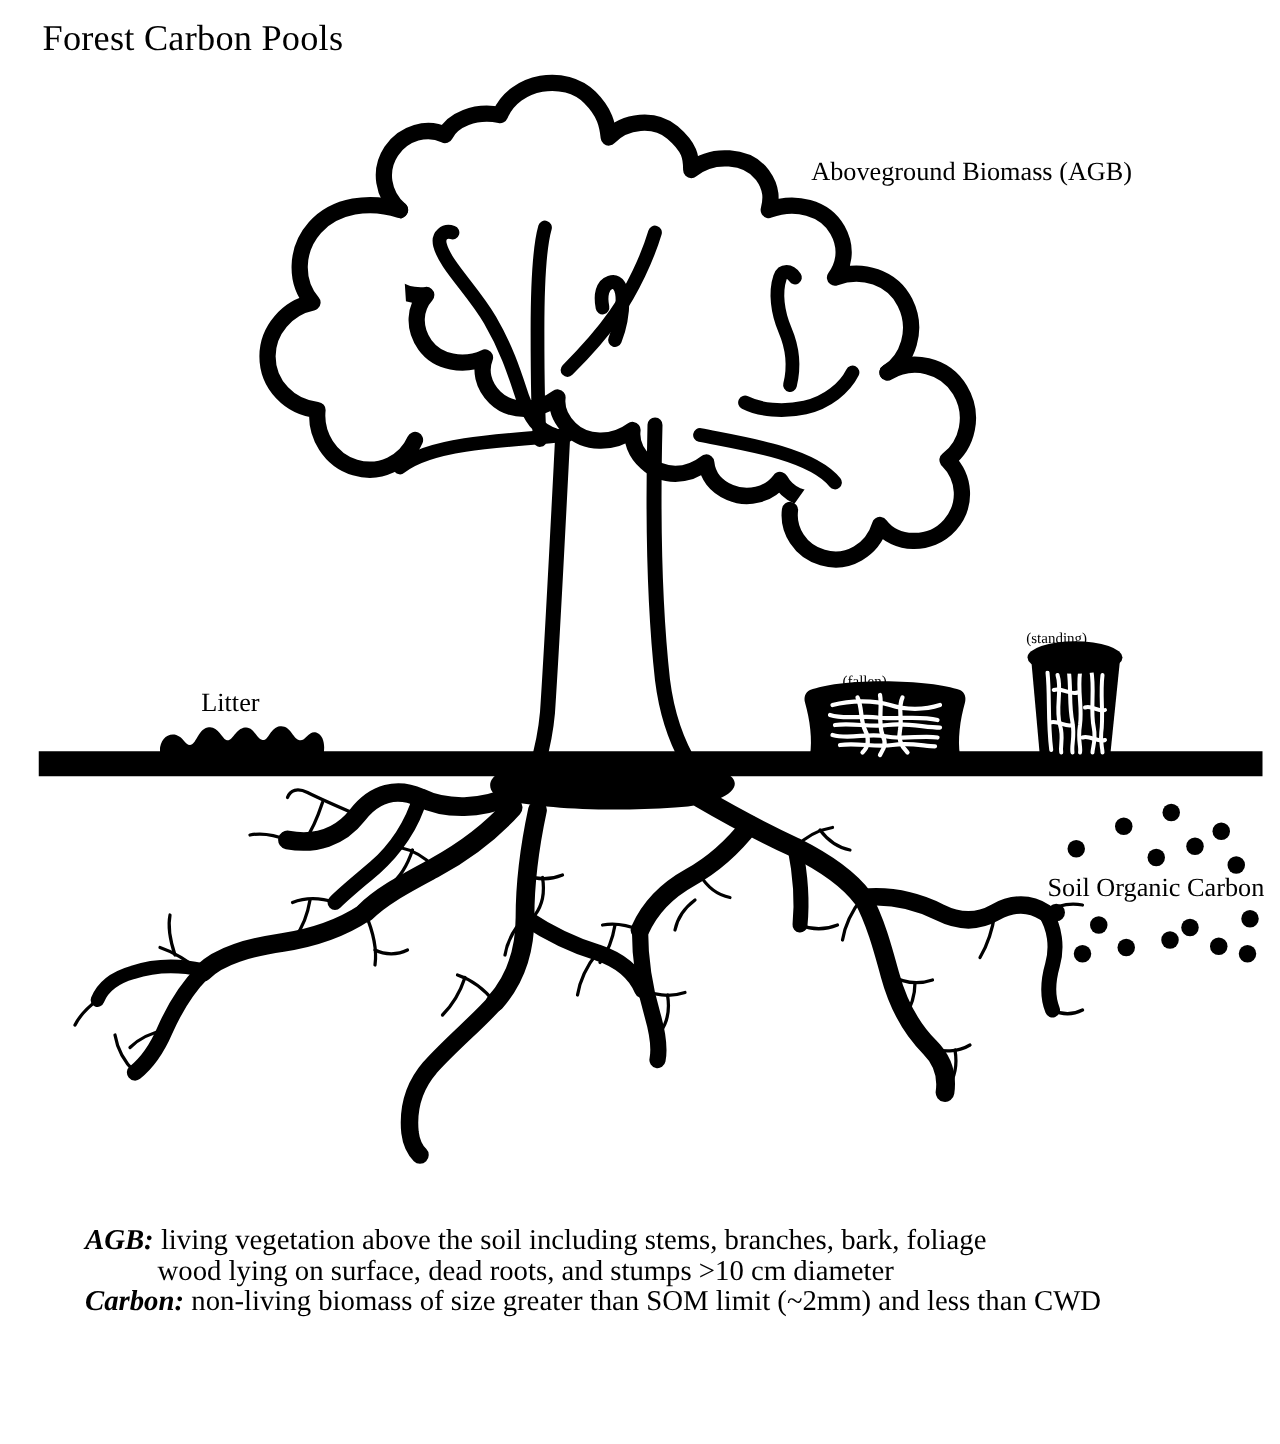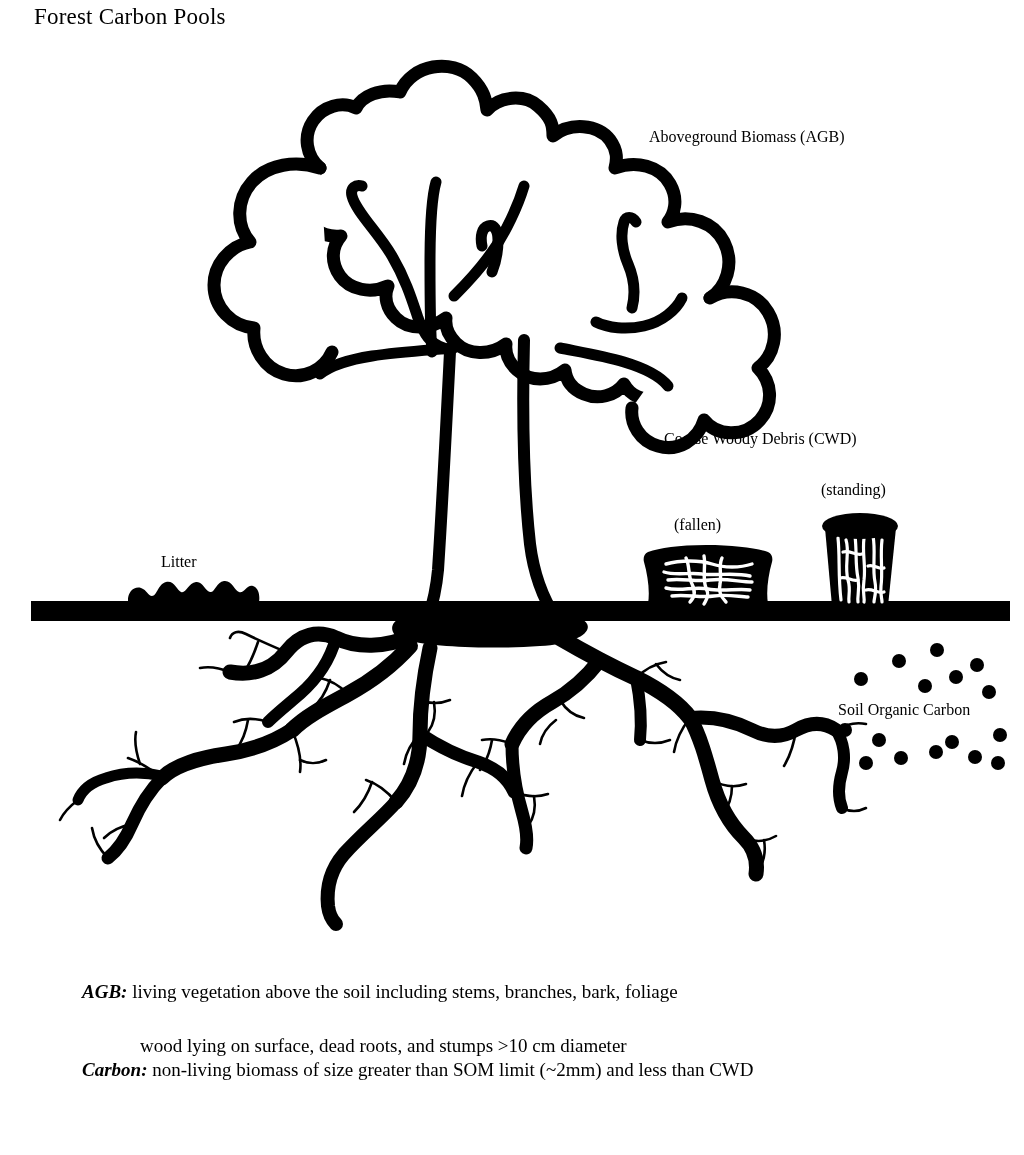--- a/index.html
+++ b/index.html
@@ -20,83 +20,83 @@
   #page {
     position: relative;
     width: 1024px;
     height: 1155px;
   }
 
   
   #page-title {
     position: absolute;
     left: 34px;
-    top: 2px;
-    font-size: 23px;
+    top: 16px;
+    font-size: 29px;
     line-height: 30px;
     letter-spacing: 0.2px;
     white-space: nowrap;
   }
 
   
   #diagram-svg {
     position: absolute;
     left: 0;
     top: 0;
     width: 1024px;
     height: 960px;
     display: block;
   }
 
   
   .diagram-label {
     position: absolute;
-    font-size: 16px;
+    font-size: 21px;
     line-height: 26px;
     white-space: nowrap;
   }
   .diagram-label.small {
-    font-size: 16px;
+    font-size: 12px;
     line-height: 20px;
+    margin-top: 20px;
   }
 
   #label-agb      { left: 649px; top: 124px; }
   #label-cwd      { left: 664px; top: 426px; }
   #label-standing { left: 821px; top: 480px; }
   #label-fallen   { left: 674px; top: 515px; }
   #label-litter   { left: 161px; top: 549px; }
   #label-soc      { left: 838px; top: 697px; }
   #label-bgb      { left: 418px; top: 899px; }
 
   
   #legend {
     position: absolute;
-    left: 82px;
+    left: 68px;
     top: 980px;
     width: 880px;
-    font-size: 19px;
+    font-size: 23px;
     line-height: 24.5px;
   }
   .legend-row {
     display: block;
     white-space: nowrap;
   }
   .legend-term {
     font-weight: bold;
     font-style: italic;
   }
   .legend-def {
     font-weight: normal;
     font-style: normal;
   }
   .legend-cont {
     display: block;
     white-space: nowrap;
     padding-left: 58px;
-    margin-top: 29px;
   }
 </style>
 </head>
 <body>
 
 <div id="page">
 
   <div id="page-title">Forest Carbon Pools</div>
 
   <svg id="diagram-svg" viewBox="0 0 1024 960">
@@ -359,21 +359,20 @@
       <circle cx="936" cy="752" r="7"></circle>
       <circle cx="952" cy="742" r="7"></circle>
       <circle cx="975" cy="757" r="7"></circle>
       <circle cx="998" cy="763" r="7"></circle>
       <circle cx="1000" cy="735" r="7"></circle>
     </g>
   </svg>
 
   <div class="diagram-label" id="label-agb">Aboveground Biomass (AGB)</div>
 
-  <div class="diagram-label" id="label-cwd">Coarse Woody Debris (CWD)</div>
 
   <div class="diagram-label small" id="label-standing">(standing)</div>
 
   <div class="diagram-label small" id="label-fallen">(fallen)</div>
 
   <div class="diagram-label" id="label-litter">Litter</div>
 
   <div class="diagram-label" id="label-soc">Soil Organic Carbon</div>
 
 

